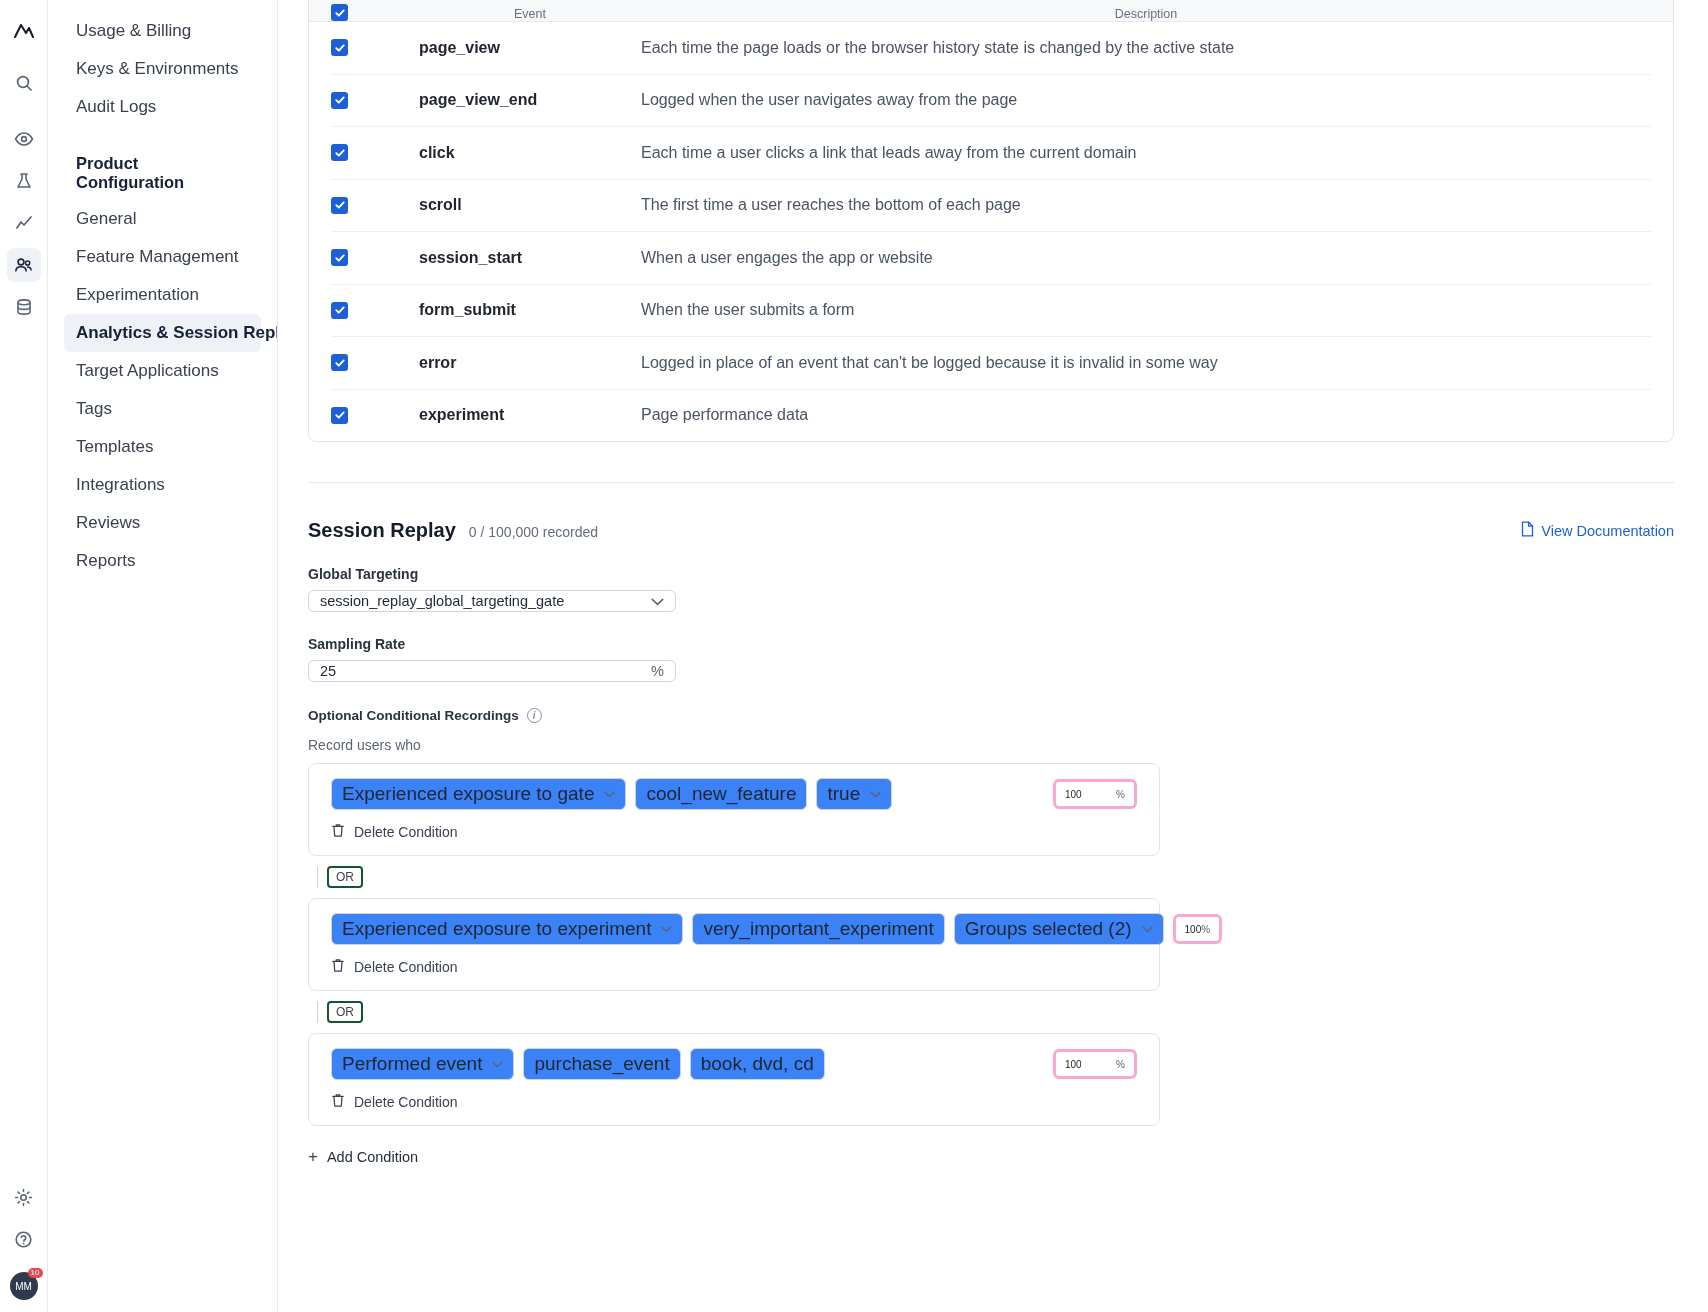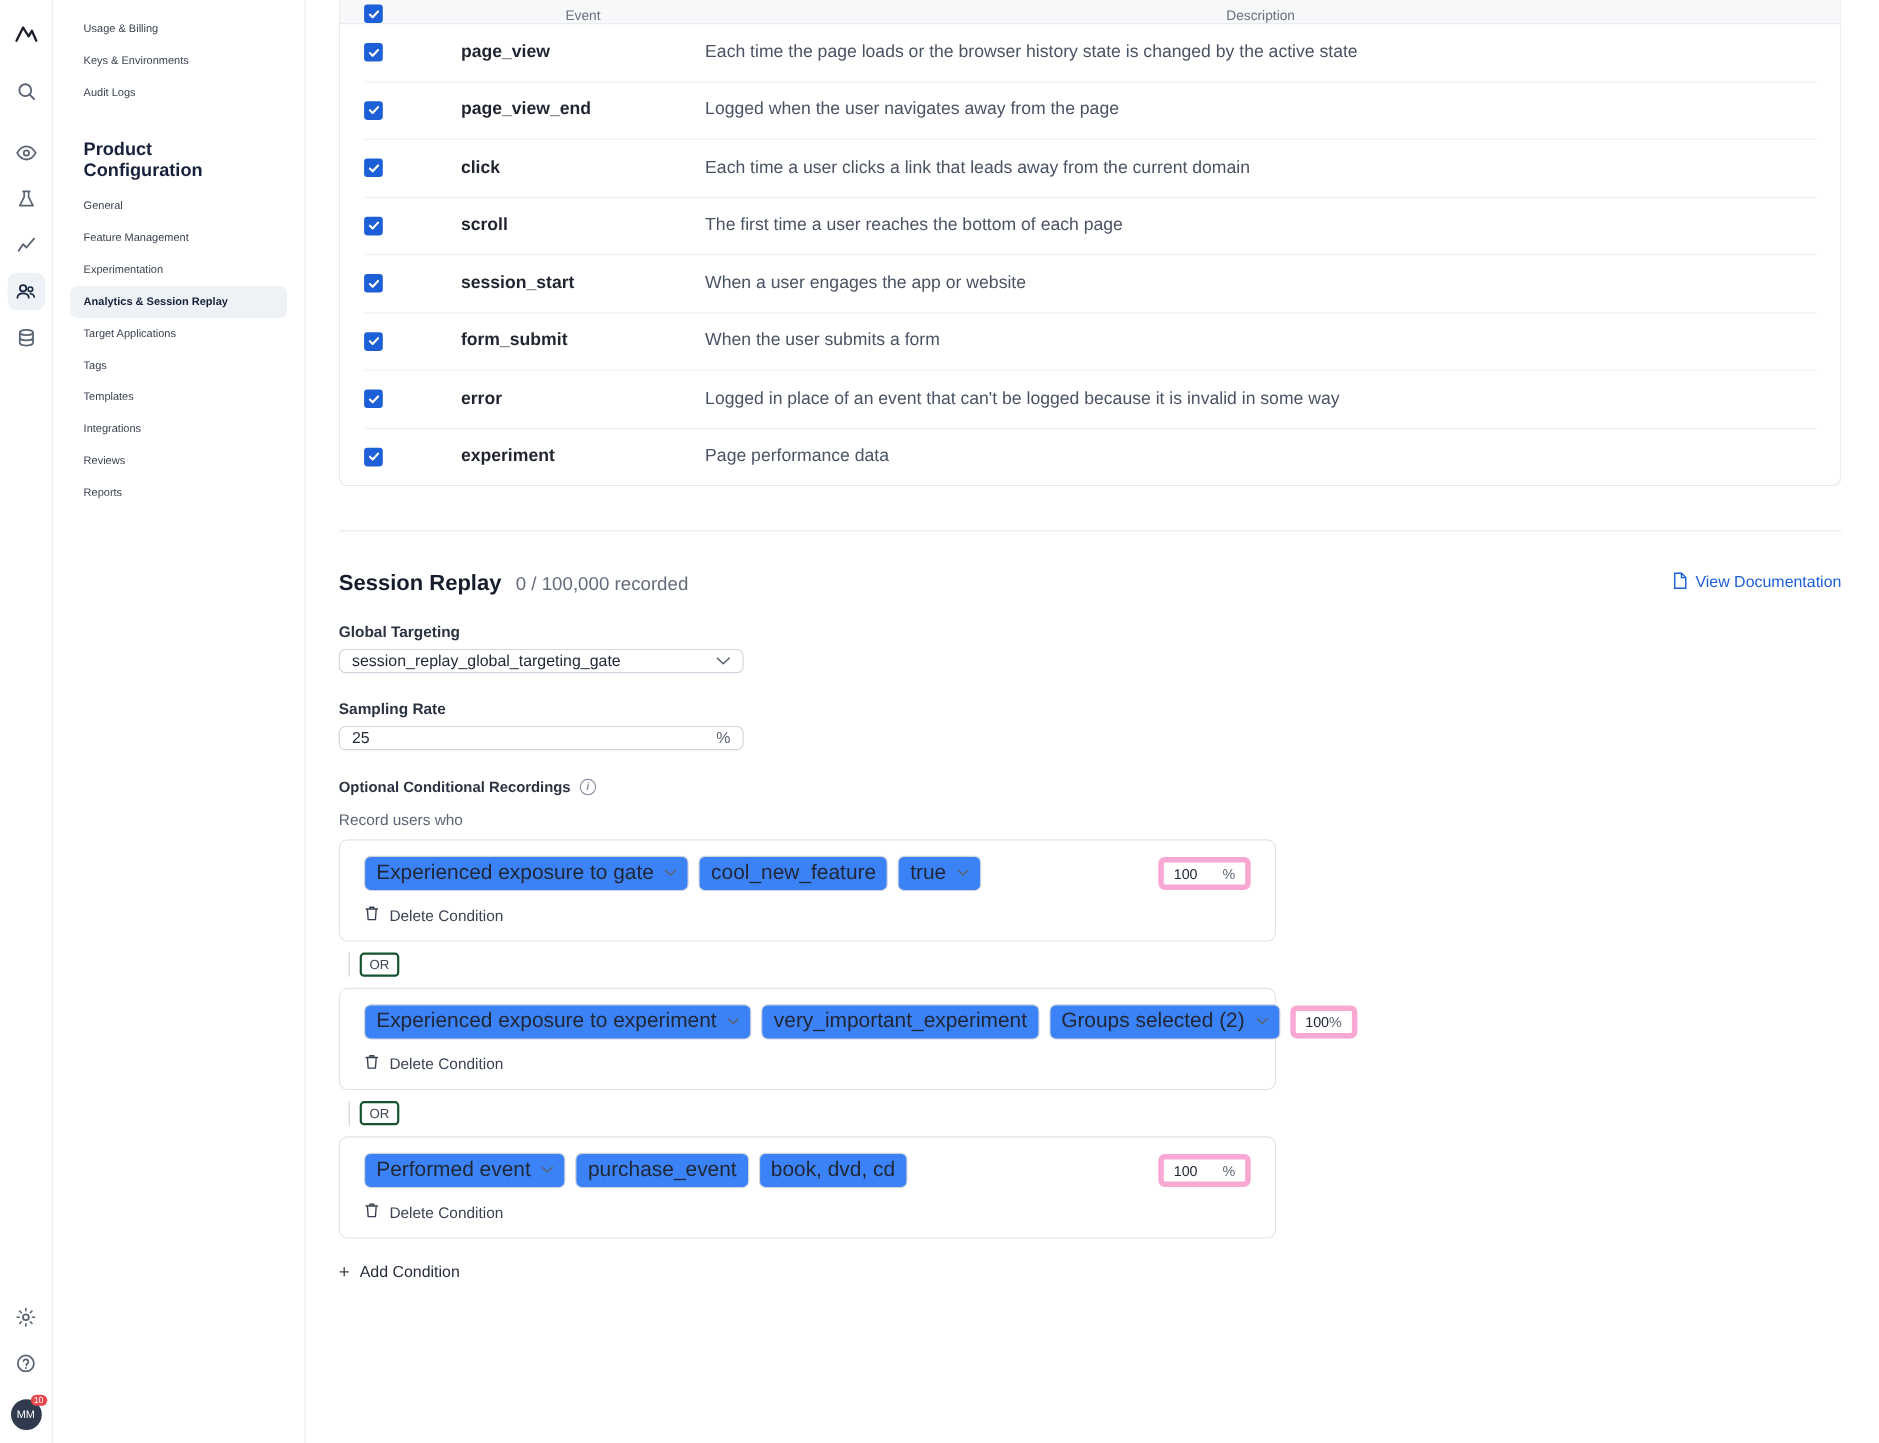--- a/index.html
+++ b/index.html
@@ -72,21 +72,21 @@
   
   .sidebar {
     width: 230px;
     flex: 0 0 230px;
     background: #ffffff;
     border-right: 1px solid #e8eaee;
     padding: 0 16px;
     overflow: hidden;
   }
   .nav-link {
-    font-size: 10px;
+    font-size: 17px;
     color: #39414f;
     padding: 9px 12px;
     border-radius: 6px;
     cursor: pointer;
     white-space: nowrap;
   }
   .nav-link.active {
     background: #eef1f6;
     font-weight: 600;
     color: #16203a;
@@ -147,21 +147,21 @@
   .cb svg { display: block; }
 
   
   .divider { border-top: 1px solid #e7e9ee; margin: 40px 0 0 0; }
   .sr-head {
     display: flex;
     align-items: baseline;
     margin-top: 36px;
   }
   .sr-title { font-size: 20px; font-weight: 700; color: #151c2b; }
-  .sr-count { font-size: 17px; color: #646c7c; margin-left: 13px; }
+  .sr-count { font-size: 14px; color: #646c7c; margin-left: 13px; }
   .doc-link {
     margin-left: auto;
     color: #1d5fd6;
     font-size: 14.5px;
     display: flex;
     align-items: center;
     gap: 6px;
     cursor: pointer;
   }
 
@@ -235,26 +235,26 @@
     font-size: 19px;
     color: #202736;
     gap: 10px;
     white-space: nowrap;
   }
   .pill .chev { color: #5c6473; font-size: 11px; }
   .pct-box {
     margin-left: auto;
     width: 84px;
     height: 30px;
-    border: 5px solid #f9a8d4;
+    border: 3px solid #f9a8d4;
     border-radius: 6px;
     display: flex;
     align-items: center;
     padding: 0 9px;
-    font-size: 13px;
+    font-size: 10px;
     color: #202736;
   }
   .pct-box .suffix { margin-left: auto; color: #5c6473; }
   .del-cond {
     display: flex;
     align-items: center;
     gap: 9px;
     font-size: 14px;
     color: #3a4252;
     margin-top: 13px;

